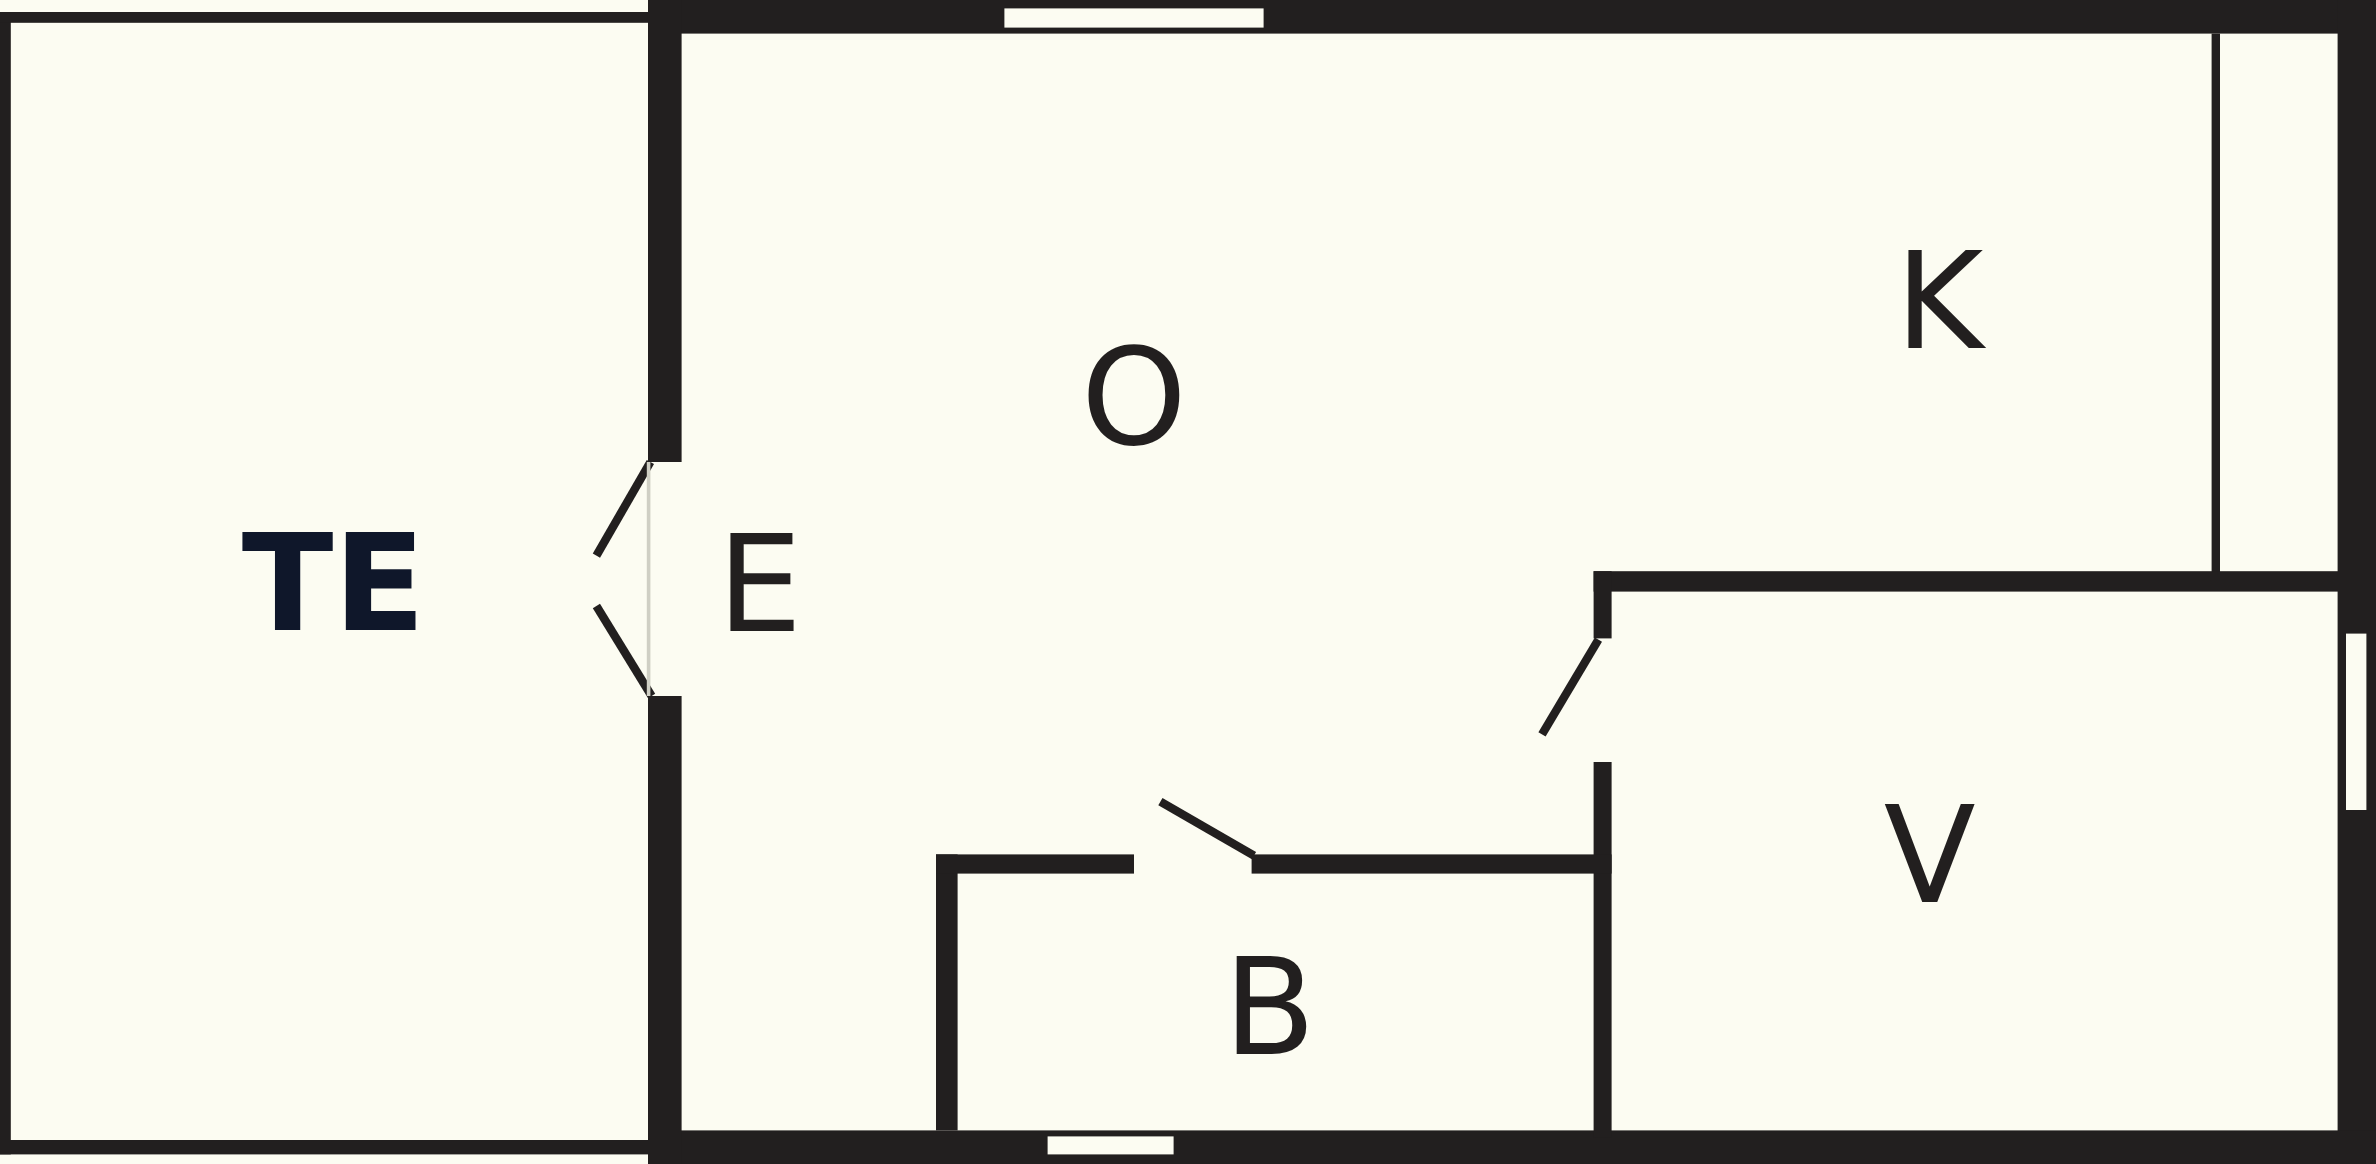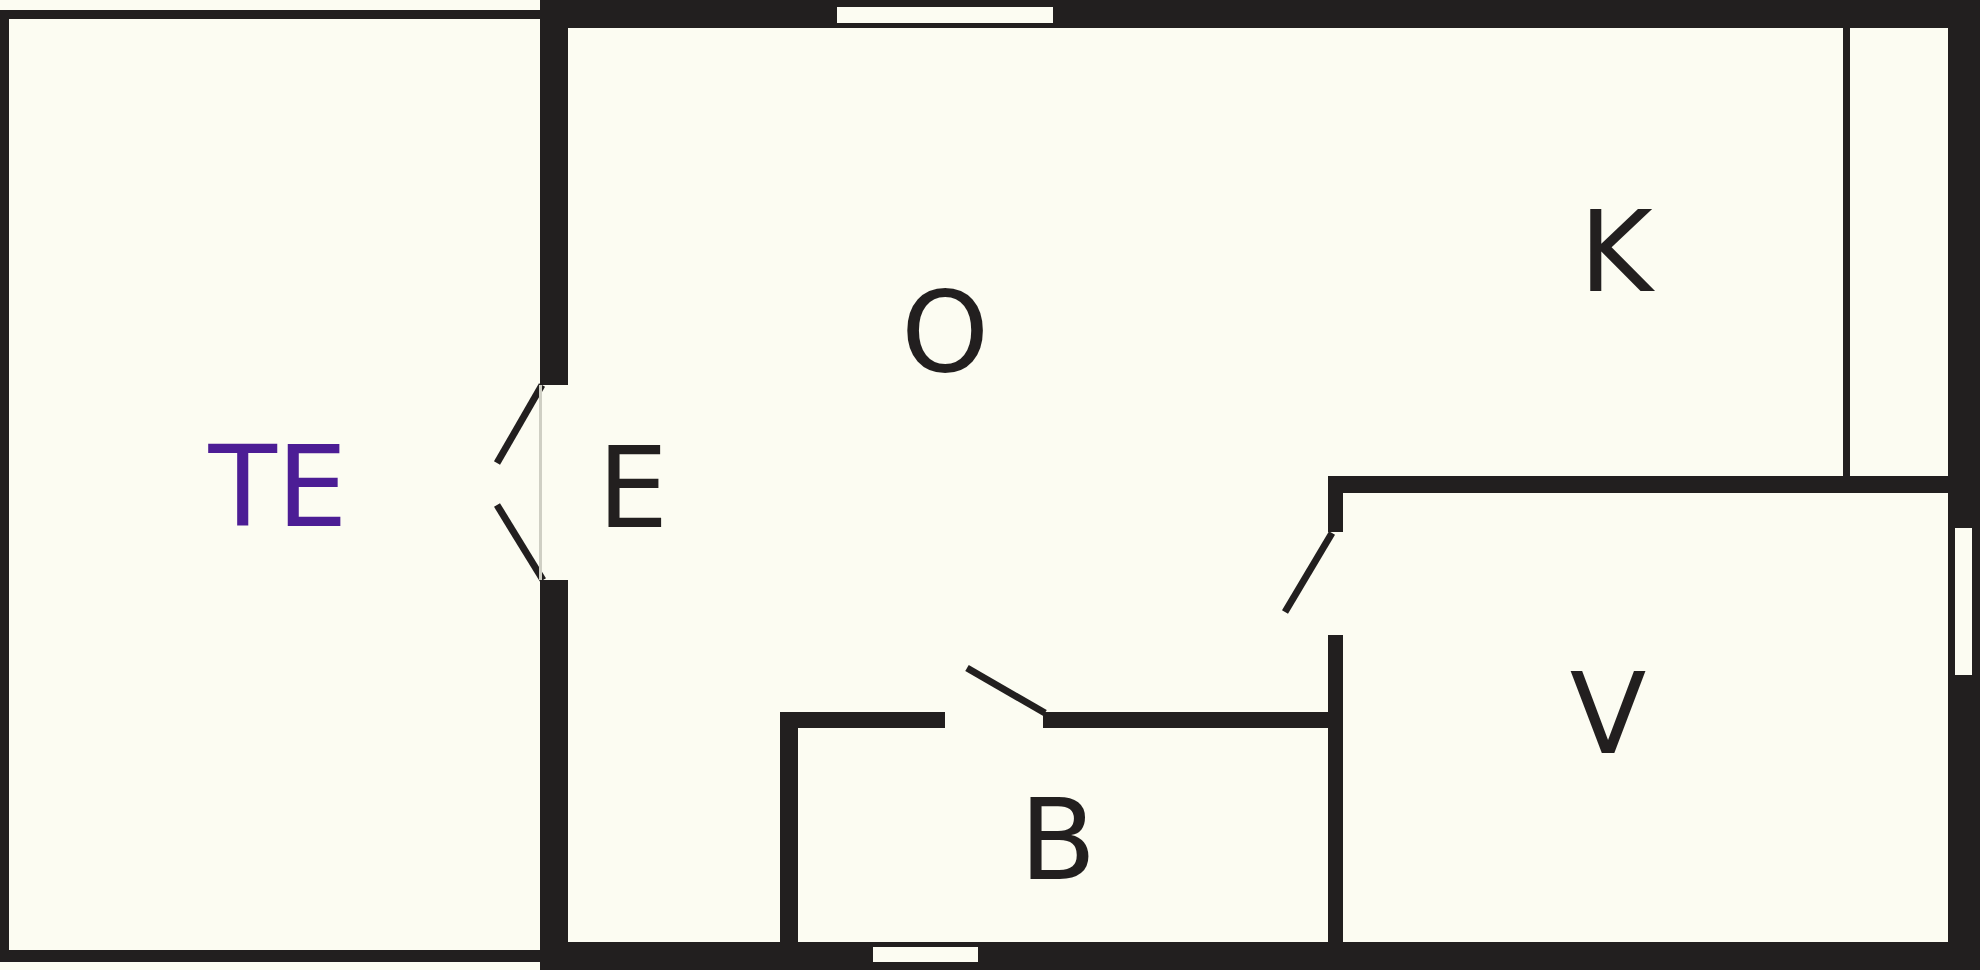--- a/index.html
+++ b/index.html
@@ -61,19 +61,19 @@
     <div class="wall" style="left: 1328px; top: 476px; width: 622px; height: 17px; background: rgb(34, 31, 31);"></div>
     <div class="wall" style="left: 1328px; top: 476px; width: 15px; height: 56px; background: rgb(34, 31, 31);"></div>
     <div class="wall" style="left: 1328px; top: 635px; width: 15px; height: 313px; background: rgb(34, 31, 31);"></div>
     <div class="wall" style="left: 780px; top: 712px; width: 18px; height: 230px; background: rgb(34, 31, 31);"></div>
     <div class="wall" style="left: 780px; top: 712px; width: 165px; height: 16px; background: rgb(34, 31, 31);"></div>
     <div class="wall" style="left: 1043px; top: 712px; width: 300px; height: 16px; background: rgb(34, 31, 31);"></div>
     <div class="threshold" style="left: 539px; top: 385px; width: 3px; height: 195px; background: rgb(207, 207, 196);"></div>
     <div class="opening" style="left: 837px; top: 7px; width: 216px; height: 16px; background: rgb(252, 252, 242);"></div>
     <div class="opening" style="left: 1955px; top: 528px; width: 17px; height: 147px; background: rgb(252, 252, 242);"></div>
     <div class="opening" style="left: 873px; top: 947px; width: 105px; height: 15px; background: rgb(252, 252, 242);"></div>
-    <span class="room-label" style="left: 278px; top: 487px; color: #4c1d95;">TE</span>
+    <span class="room-label" style="left: 278px; top: 487px; color: #0f172a; font-weight: bold;">TE</span>
     <span class="room-label" style="left: 633px; top: 488px; color: rgb(34, 31, 31);">E</span>
     <span class="room-label" style="left: 945px; top: 332px; color: rgb(34, 31, 31);">O</span>
     <span class="room-label" style="left: 1616px; top: 252px; color: rgb(34, 31, 31);">K</span>
     <span class="room-label" style="left: 1058px; top: 840px; color: rgb(34, 31, 31);">B</span>
     <span class="room-label" style="left: 1608px; top: 714px; color: rgb(34, 31, 31);">V</span>
   </div>
 
 </body></html>

